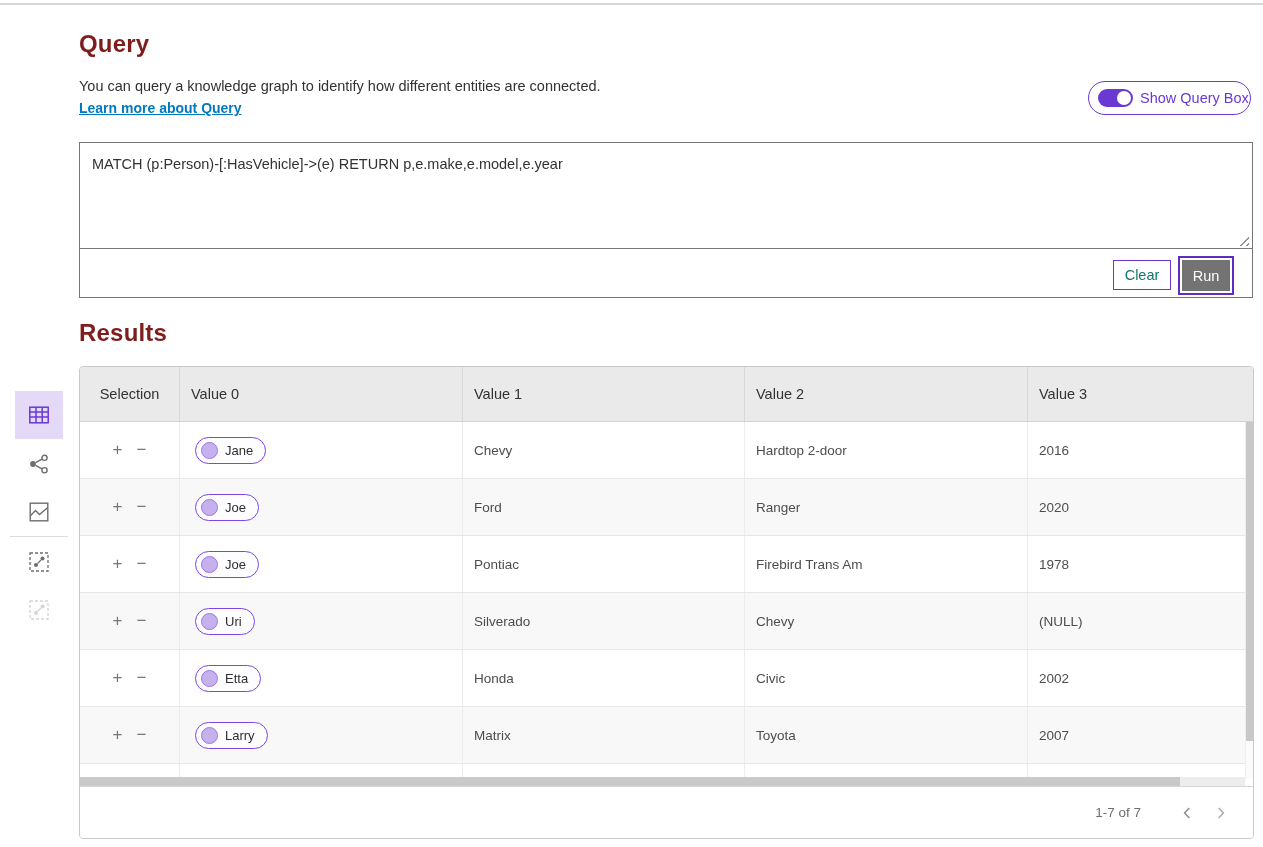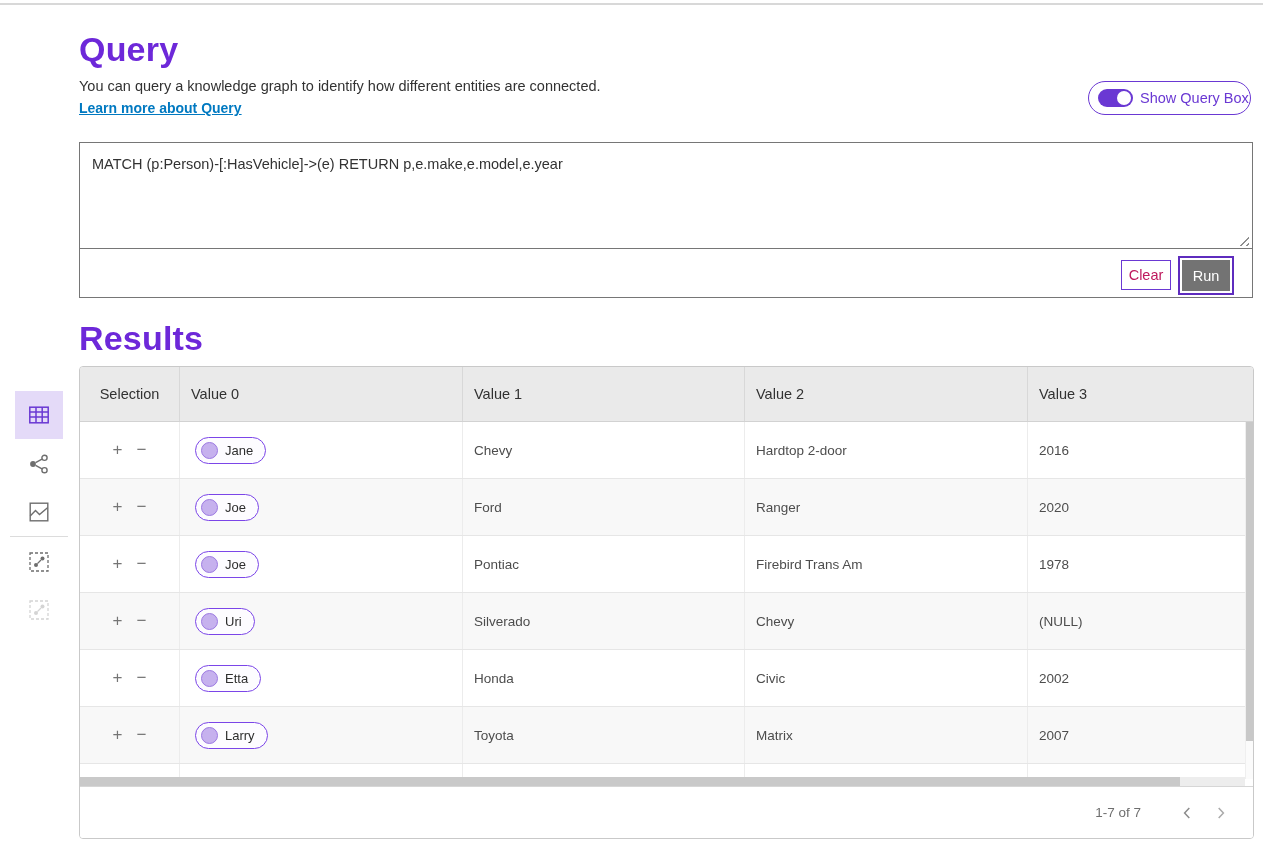--- a/index.html
+++ b/index.html
@@ -1,39 +1,39 @@
 <!DOCTYPE html>
 <html><head>
 <meta charset="utf-8">
 <style>
   * { margin:0; padding:0; box-sizing:border-box; }
   body { background:#fff; font-family:"Liberation Sans", sans-serif; }
   .stage { position:relative; width:1263px; height:847px; background:#fff; overflow:hidden; }
   .topline { position:absolute; top:3px; left:0; width:100%; height:2px; background:#d8d8d8; }
 
-  .page-title { position:absolute; left:79px; font-size:34px; font-weight:bold; color:#6d28d9; letter-spacing:.2px;text-align:right; }
+  .page-title { position:absolute; left:79px; font-size:24px; font-weight:bold; color:#7f1d1d; letter-spacing:.2px;text-align:right; }
   #query-title { top:30px; }
   #results-title { top:319px; }
   .desc { position:absolute; left:79px; top:78px; font-size:14.5px; color:#323232; }
   .learn-link { position:absolute; left:79px; top:100px; font-size:14px; font-weight:bold; color:#0079c1; text-decoration:underline; cursor:pointer; }
 
   
   .toggle-pill { position:absolute; left:1088px; top:81px; width:163px; height:34px; border:1px solid #6a38d3; border-radius:18px; display:flex; align-items:center; padding-left:9px; background:#fff; cursor:pointer; }
   .switch { position:relative; width:35px; height:18px; background:#6a38d3; border-radius:10px; flex:0 0 auto; }
   .switch .knob { position:absolute; right:2px; top:2px; width:14px; height:14px; border-radius:50%; background:#fff; }
   .toggle-label { margin-left:7px; font-size:14.5px; color:#6a38d3; white-space:nowrap; }
 
   
   .query-box { position:absolute; left:79px; top:142px; width:1174px; height:156px; border:1px solid #767676; background:#fff; }
   .query-input { position:absolute; left:0; top:0; width:100%; height:106px; border-bottom:1px solid #767676; padding:13px 12px; font-size:14.5px; color:#323232; white-space:pre-wrap; cursor:text; }
   .resize-handle { position:absolute; right:3px; top:91px; width:12px; height:12px;
       background:repeating-linear-gradient(135deg, transparent 0 2.5px, #8f8f8f 2.5px 4px);
       clip-path:polygon(100% 0, 100% 100%, 0 100%); }
   .btn { position:absolute; top:117px; display:flex; align-items:center; justify-content:center; font-size:14.5px; font-family:"Liberation Sans",sans-serif; cursor:pointer; }
-  .clear-btn { right:81px; width:50px; height:30px; border:1px solid #6a38d3; background:#fff; color:#be185d;text-align:right; }
+  .clear-btn { right:81px; width:58px; height:30px; border:1px solid #6a38d3; background:#fff; color:#0f766e;text-align:right; }
   .run-btn { right:22px; width:48px; height:31px; background:#737373; color:#fff; border:none; outline:2px solid #5e2cbe; outline-offset:2px; }
 
   
   .rail-item { position:absolute; left:15px; width:48px; height:48px; display:flex; align-items:center; justify-content:center; cursor:pointer; }
   .rail-item.selected { background:#e4daf8; }
   .rail-item.disabled { cursor:default; }
   .rail-divider { position:absolute; left:10px; top:536px; width:58px; height:1px; background:#dcdcdc; }
 
   
   .results-panel { position:absolute; left:79px; top:366px; width:1175px; height:473px; border:1px solid #c9c9c9; border-radius:4px; background:#fff; }
@@ -227,22 +227,22 @@
         <div class="td sel">
           <span class="sel-btn">+</span>
           <span class="sel-btn">−</span>
         </div>
         <div class="td">
             <span class="pill">
               <span class="pill-dot"></span>
               <span class="pill-label">Larry</span>
             </span>
           </div>
+        <div class="td">Matrix</div>
         <div class="td">Toyota</div>
-        <div class="td">Matrix</div>
         <div class="td">2007</div>
       </div>
       <div class="trow partial">
         <div class="td sel"></div>
         <div class="td"></div>
         <div class="td"></div>
         <div class="td"></div>
         <div class="td"></div>
       </div>
     </div>

